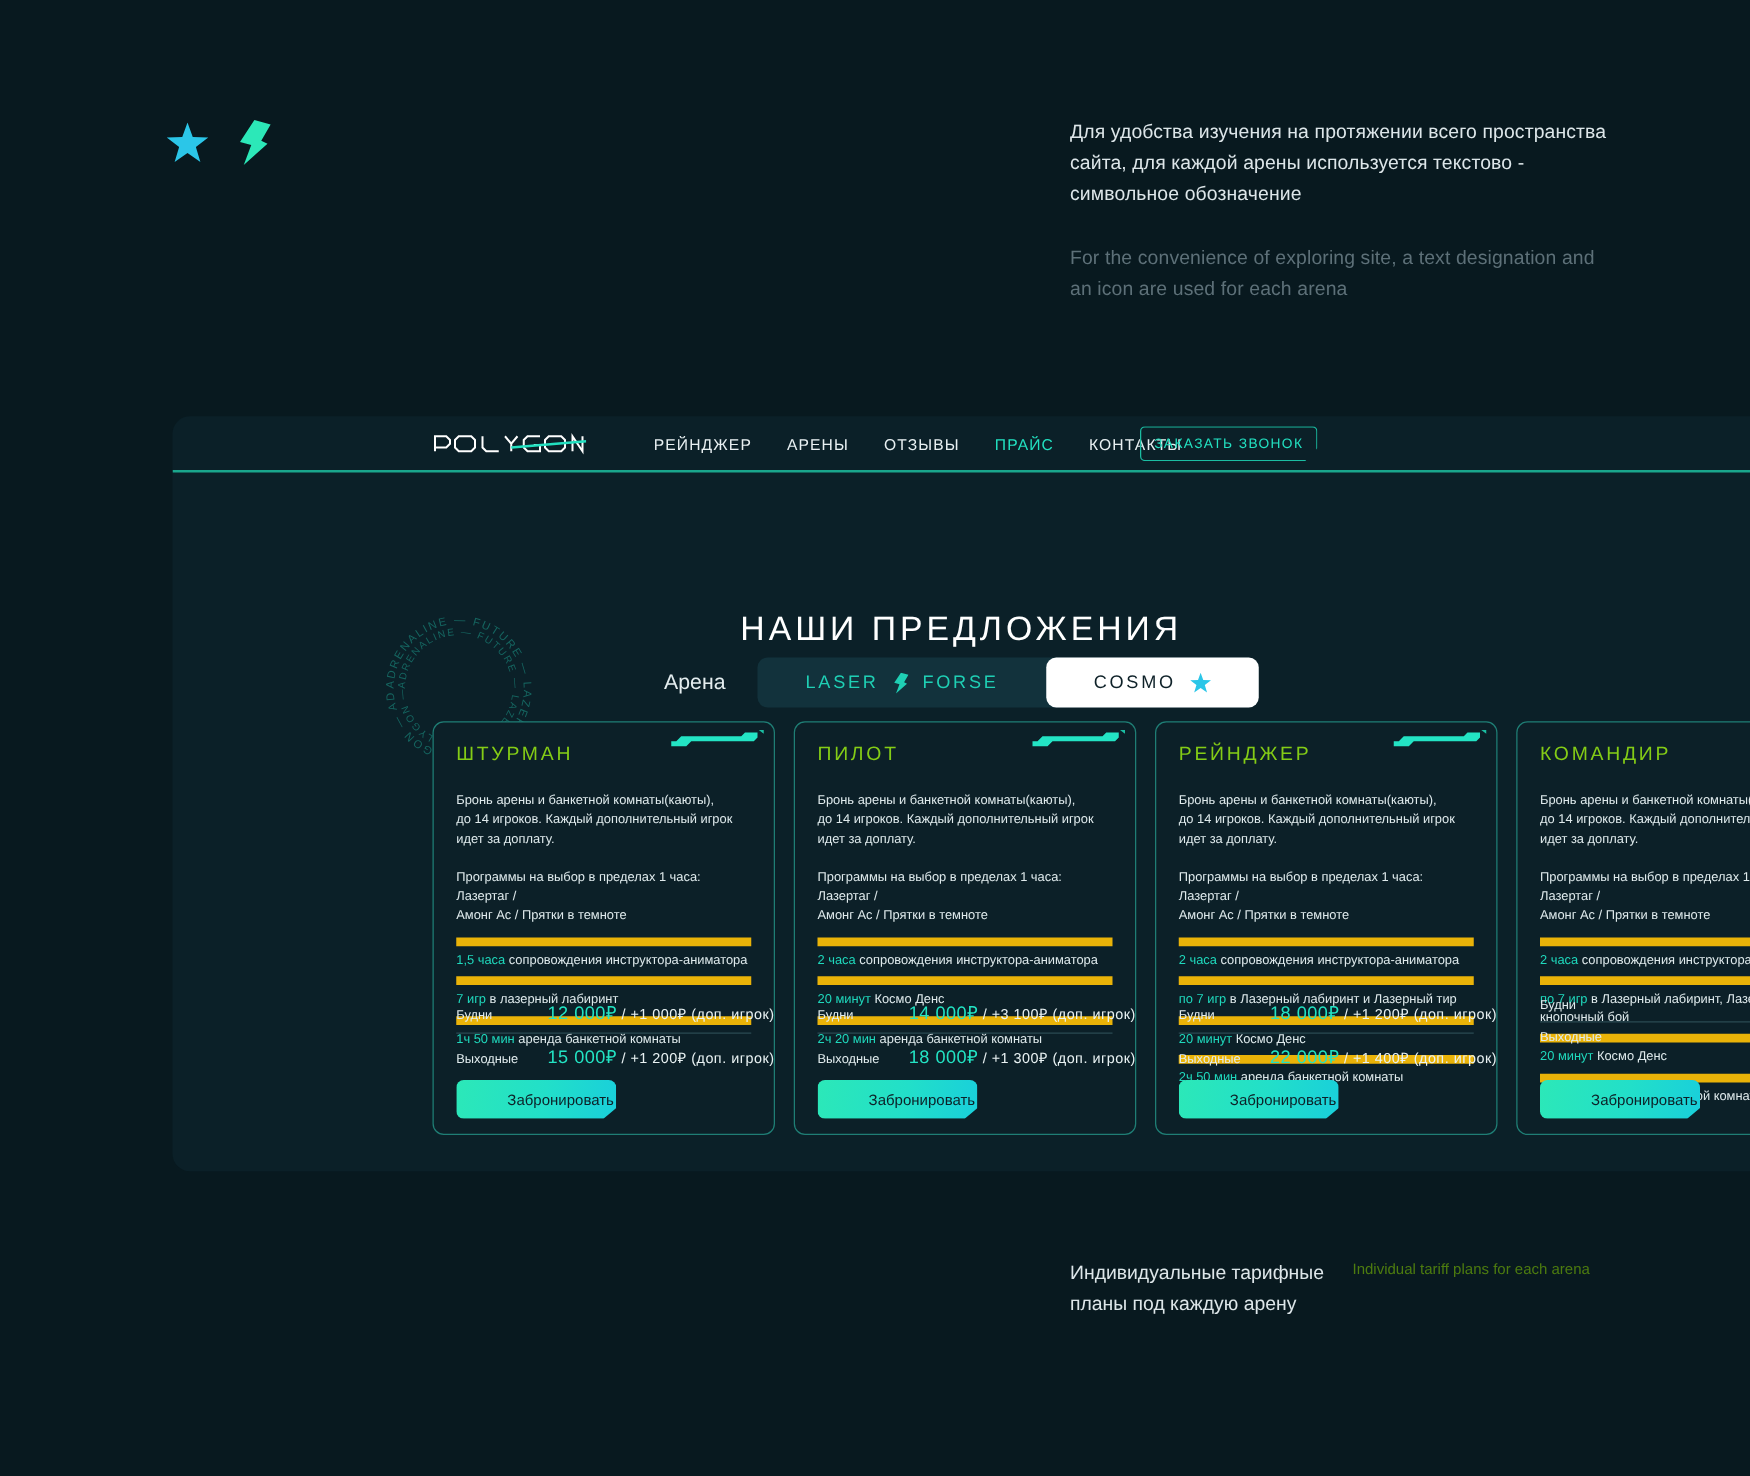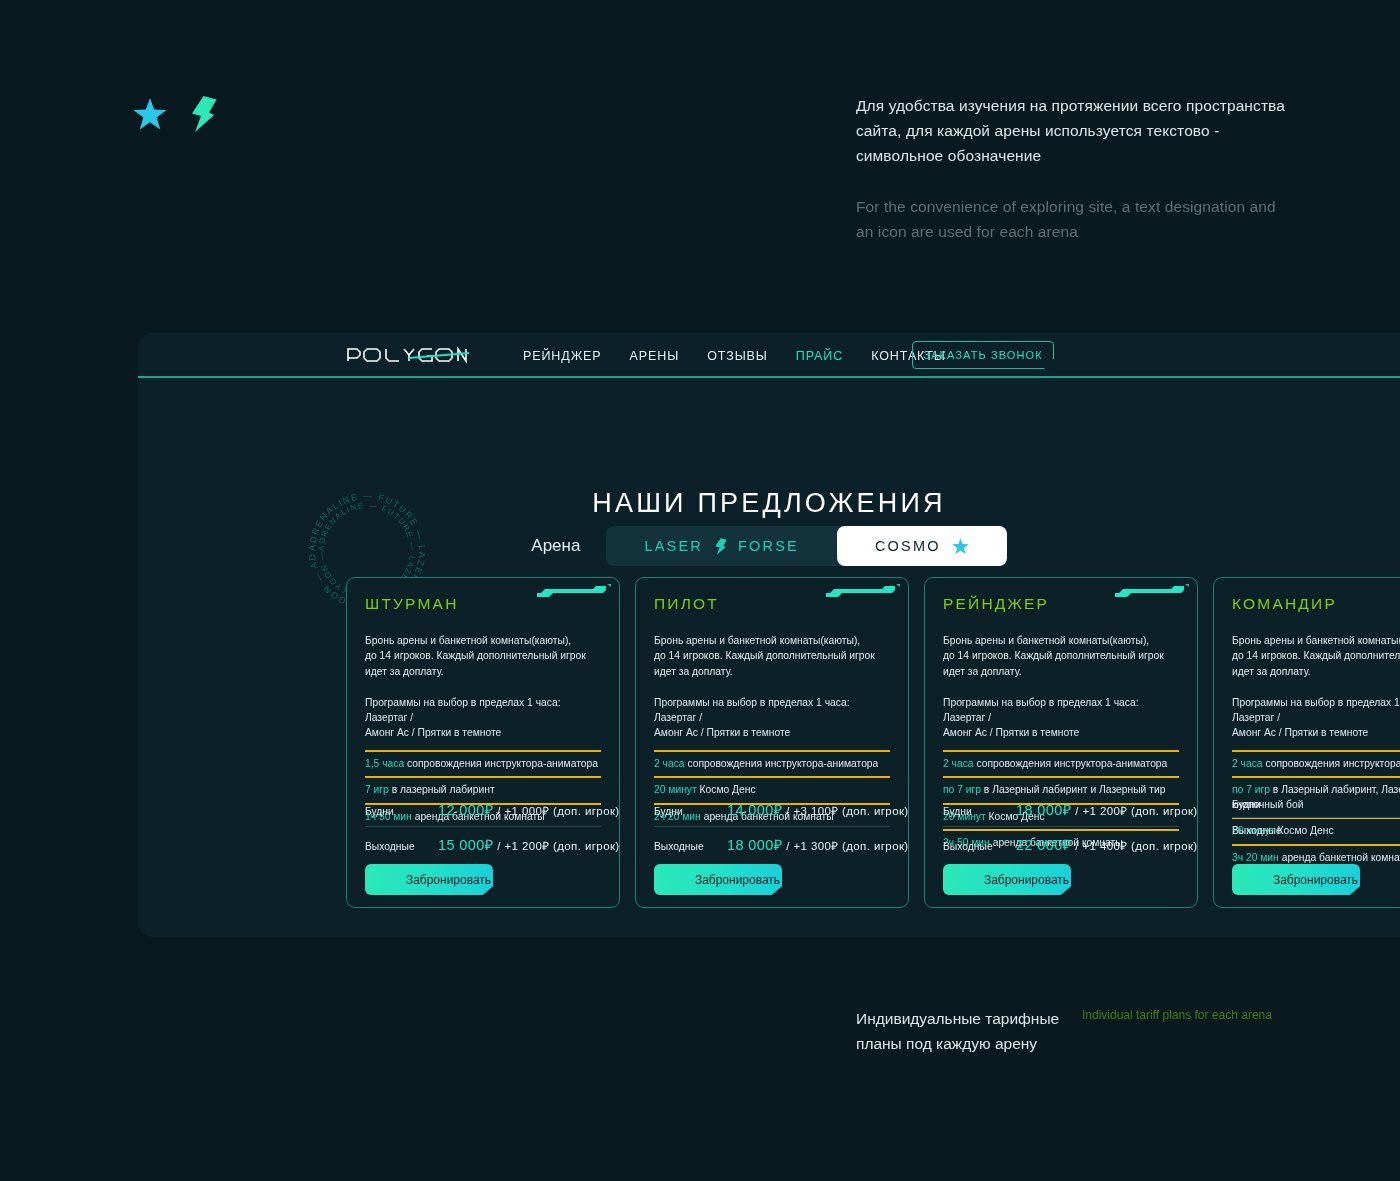--- a/index.html
+++ b/index.html
@@ -258,21 +258,21 @@
     line-height: 1.45;
     color: #dfeaec;
     margin-bottom: 9px;
     white-space: pre-line;
   }
   .feat {
     font-size: 10.3px;
     line-height: 1.4;
     color: #dfeaec;
     padding: 5px 0;
-    border-top: 2px solid #eab308;
+    border-top: 7px solid #eab308;
     white-space: nowrap;
     overflow: hidden;
   }
   .feat:first-of-type { border-top: none; }
   .feat b { color: #1fd9bd; font-weight: 400; }
 
   .prices {
     position: absolute;
     left: 18px;
     right: 18px;

